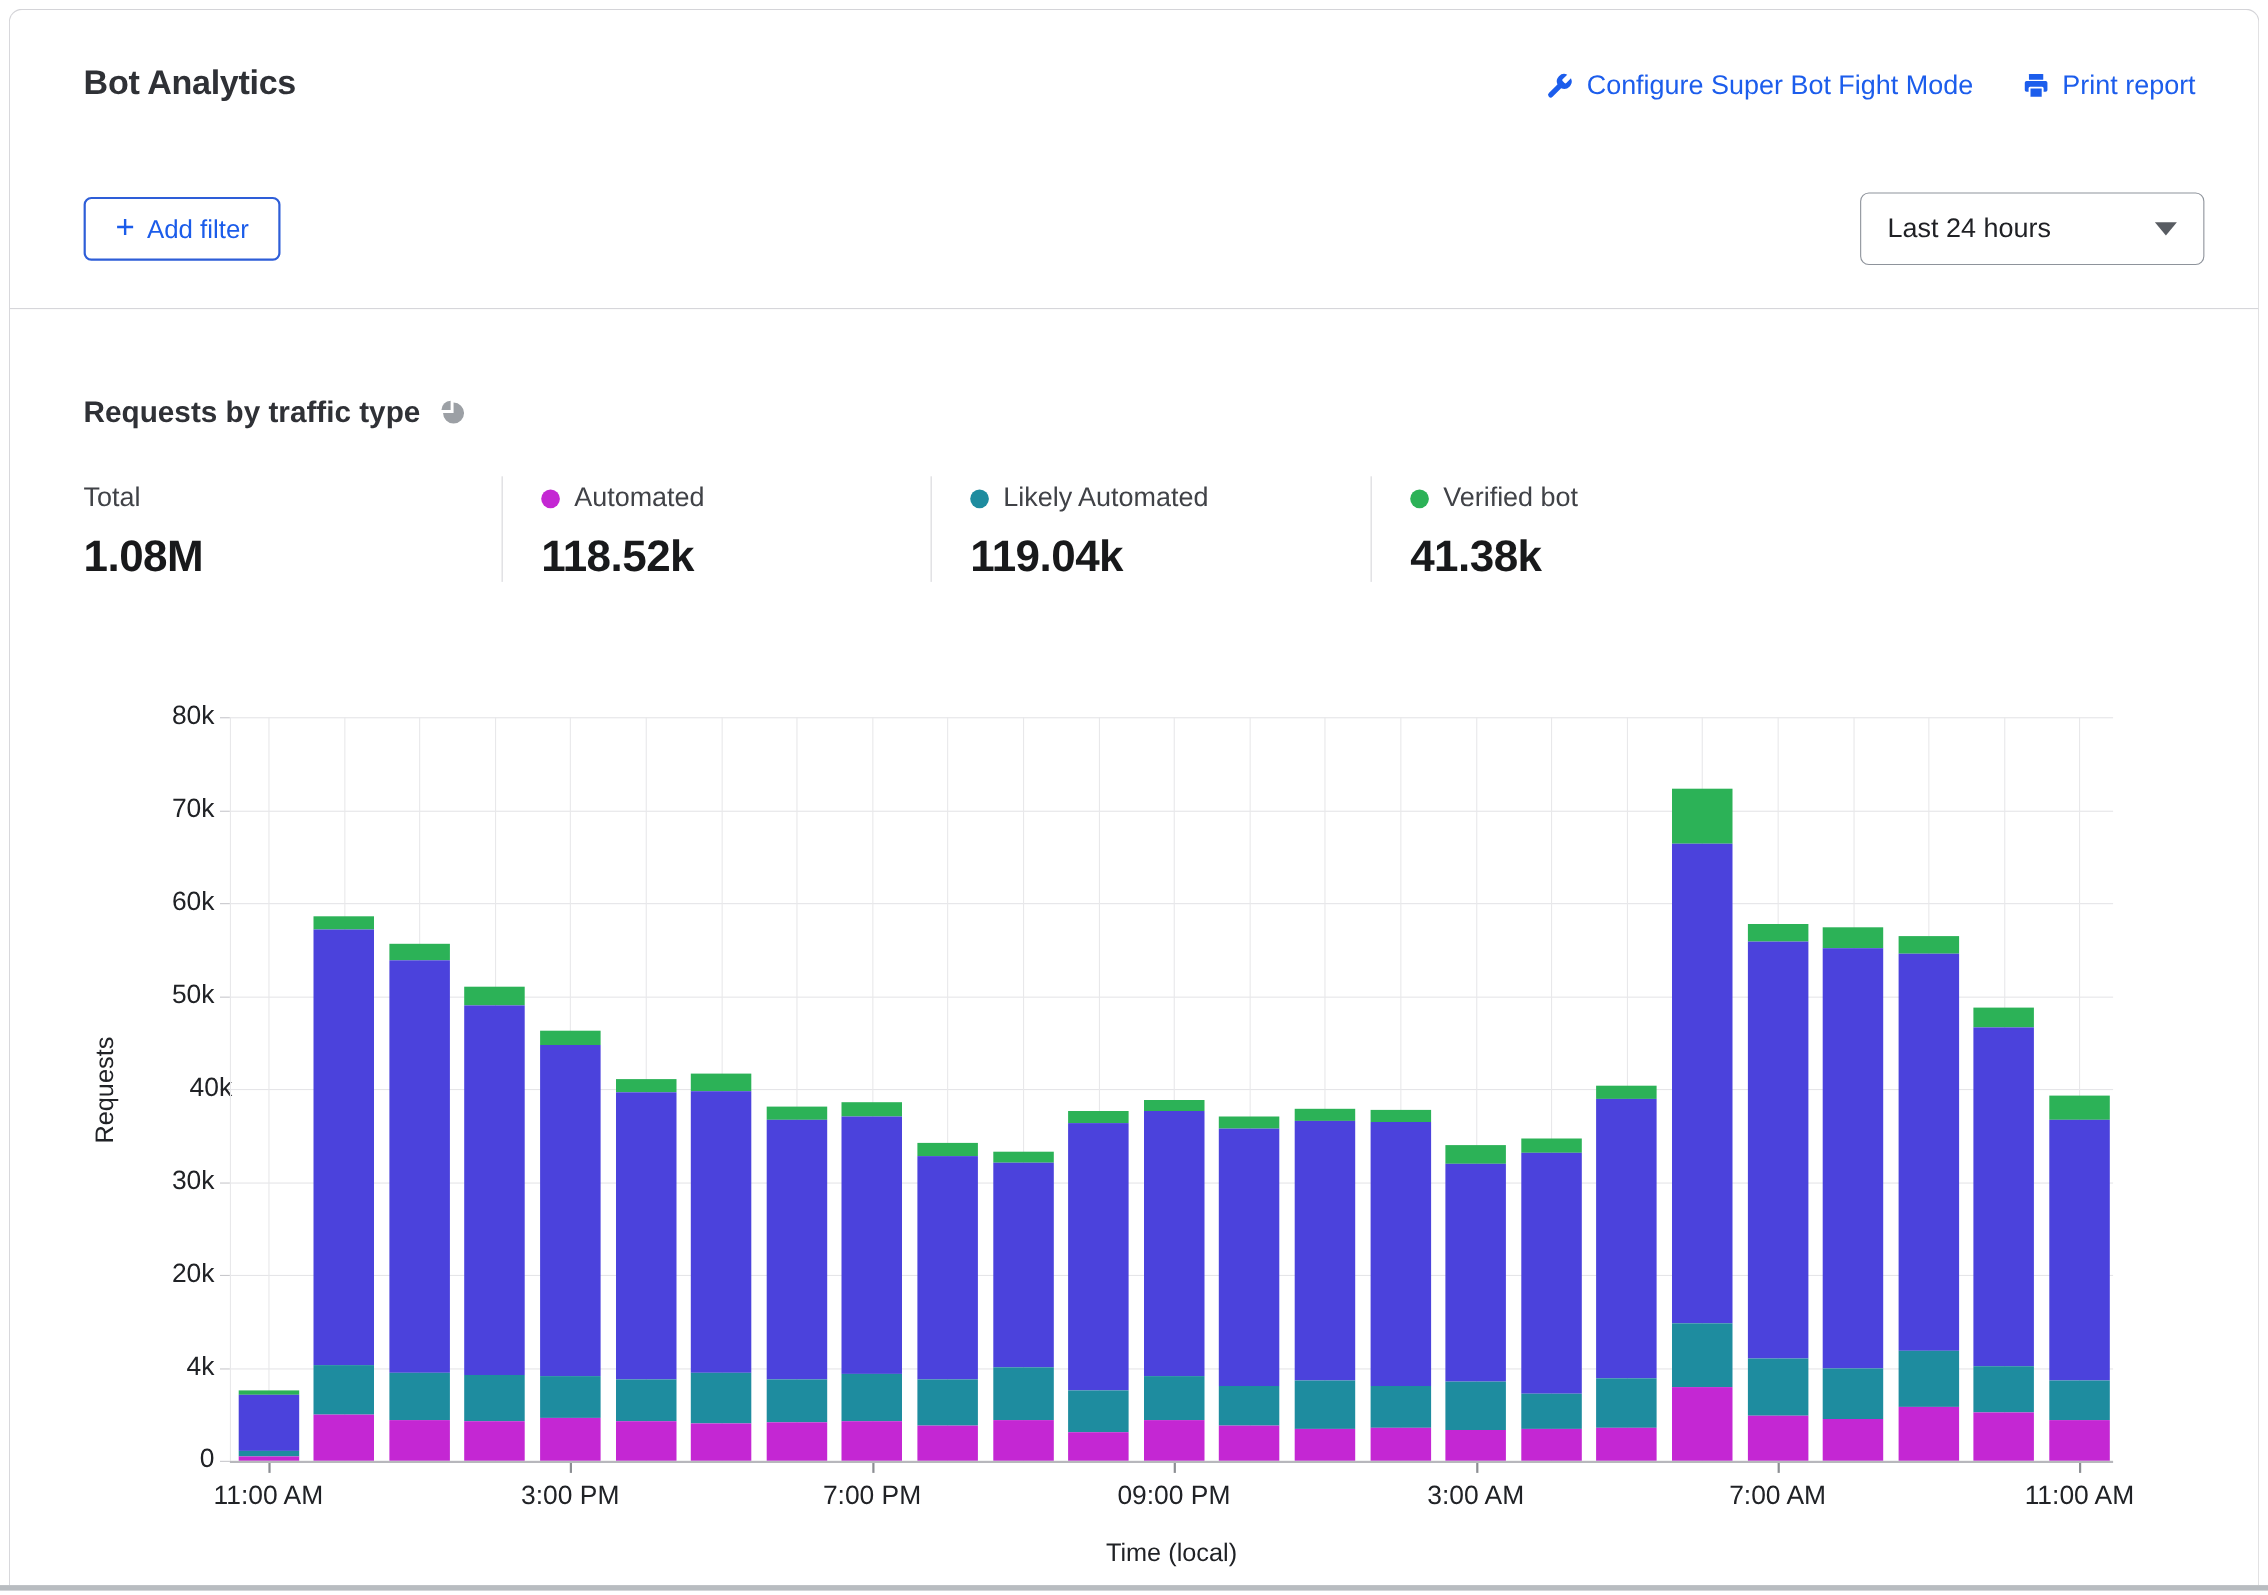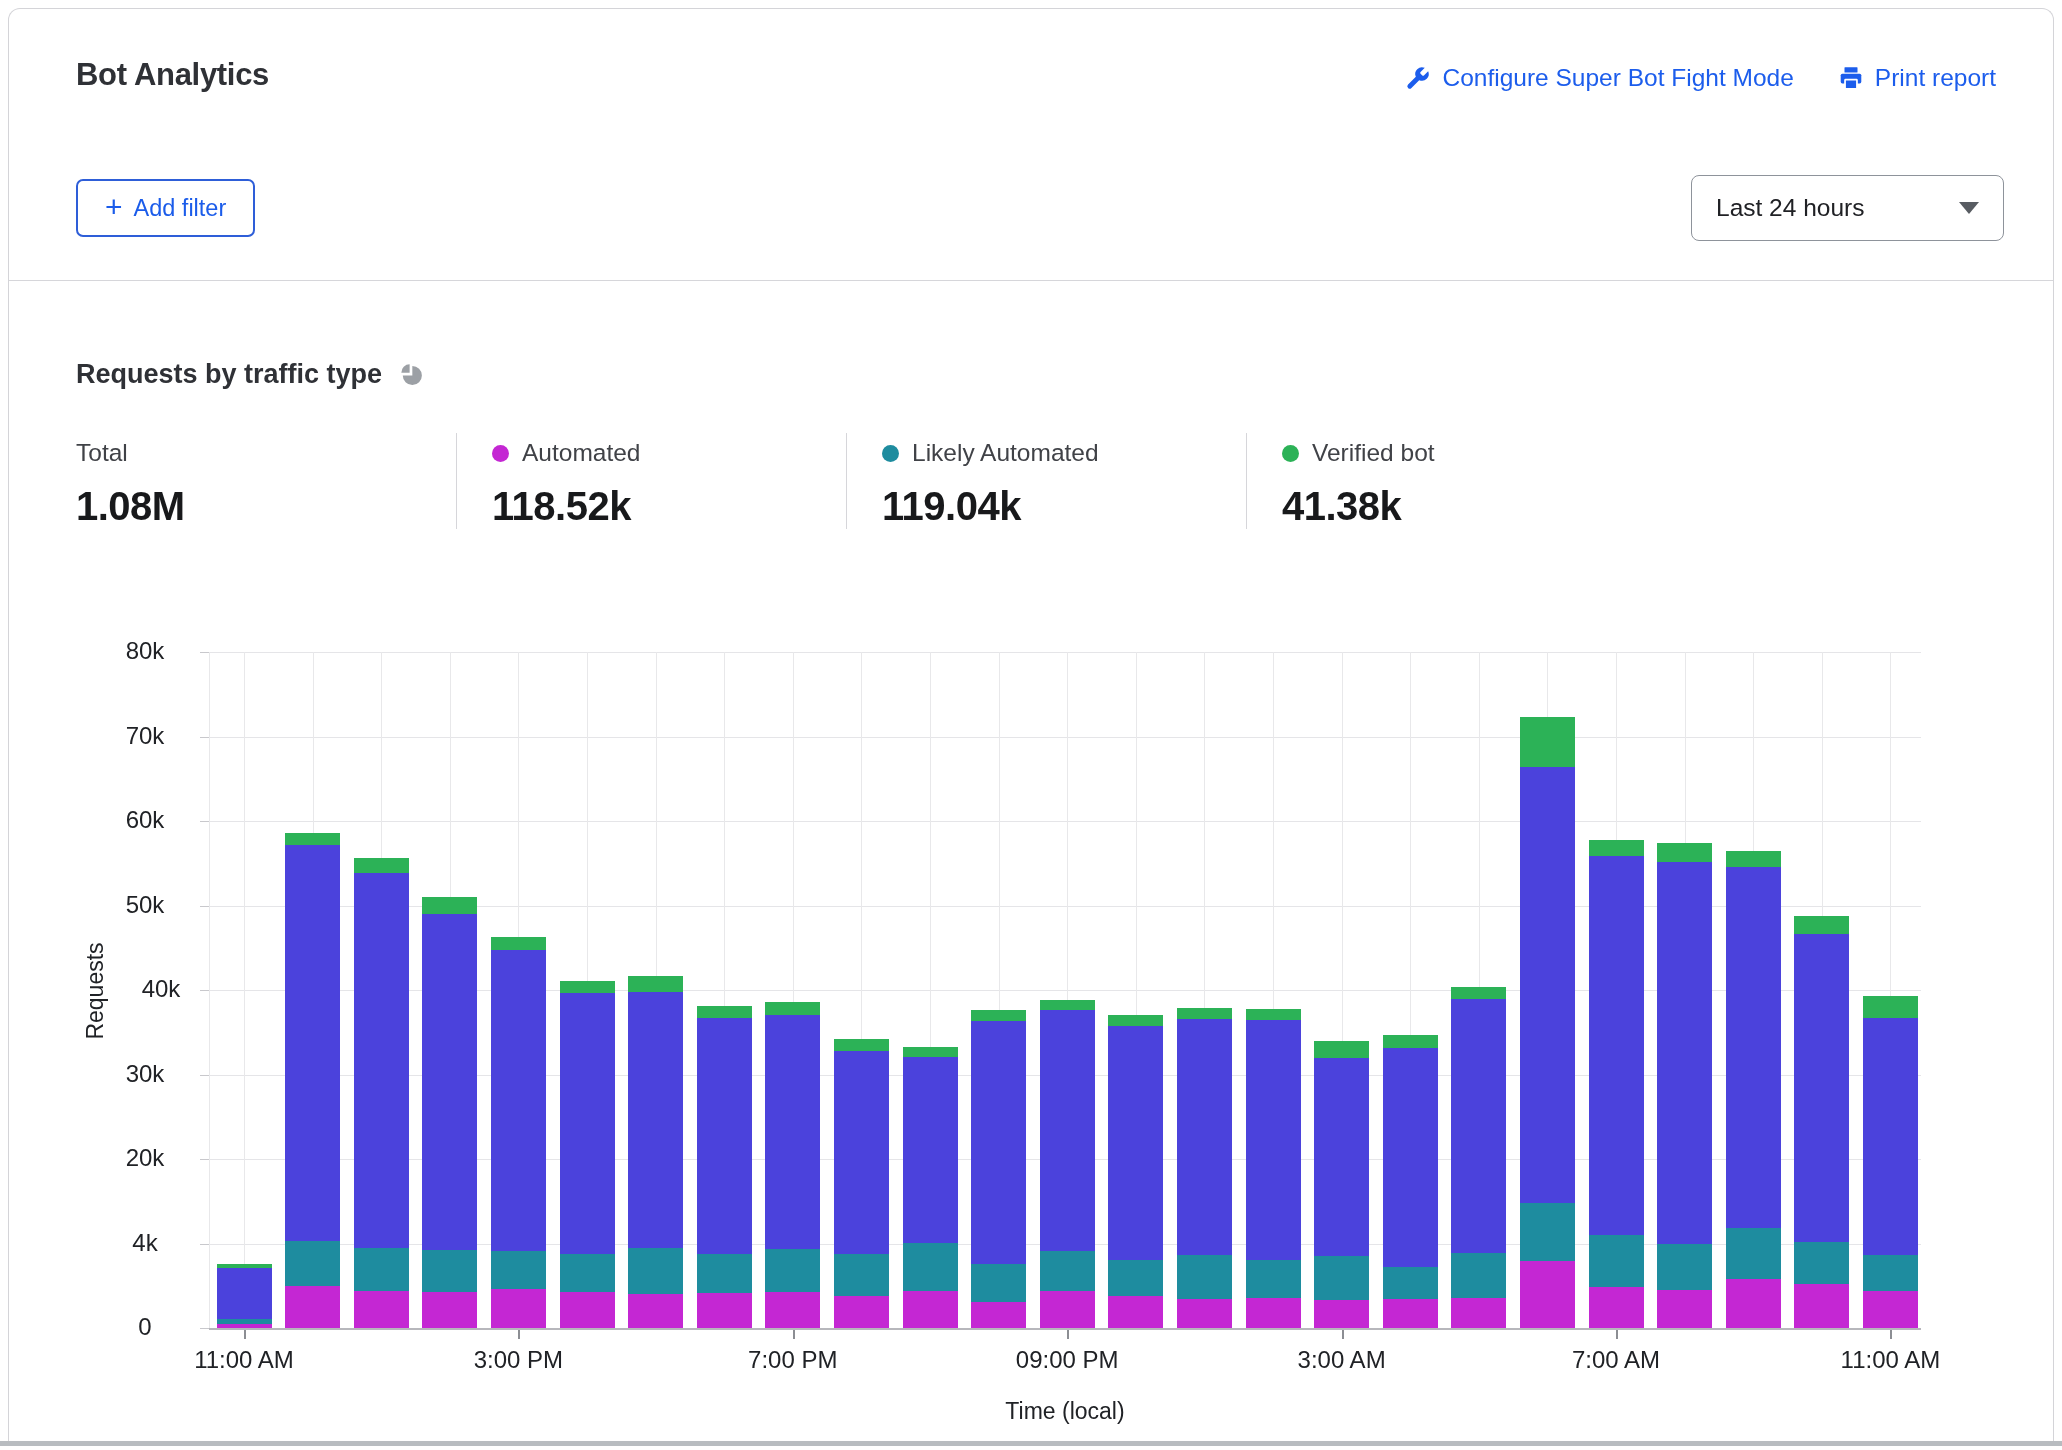--- a/index.html
+++ b/index.html
@@ -37,21 +37,21 @@
   .stat-label-row{display:flex; align-items:center; gap:13px; height:32px;}
   .stat-dot{width:17px; height:17px; border-radius:50%;}
   .stat-label{font-size:24.5px; color:#404247;}
   .stat-value{margin-top:15px; font-size:40px; font-weight:700; color:#18191b; letter-spacing:-0.5px;}
 
   
   #chart-layer{position:absolute; left:0; top:0; width:100%; height:100%; pointer-events:none;}
   .hgrid{position:absolute; height:1px; background:#e5e5e8;}
   .vgrid{position:absolute; width:1px; background:#e8e8ea;}
   .ytick-dash{position:absolute; height:1px; background:#c8c8cc;}
-  .ytick-label{position:absolute; width:100px; text-align:center; font-size:24px; color:#202226;}
+  .ytick-label{position:absolute; width:100px; text-align:right; font-size:24px; color:#202226;}
   .baseline{position:absolute; height:2px; background:#b7b7bc;}
   .bar{position:absolute; display:flex; flex-direction:column; pointer-events:auto;}
   .bar-seg{width:100%;}
   .xtick-mark{position:absolute; width:2px; background:#8c8e93;}
   .xtick-label{position:absolute; width:200px; text-align:center; font-size:24px; color:#202226;}
   .axis-title-x{position:absolute; width:320px; text-align:center; font-size:23px; color:#202226;}
   .axis-title-y{position:absolute; left:86px; top:982px; transform:translate(-50%,-50%) rotate(-90deg); font-size:23px; color:#202226; white-space:nowrap;}
 </style>
 </head>
 <body>

